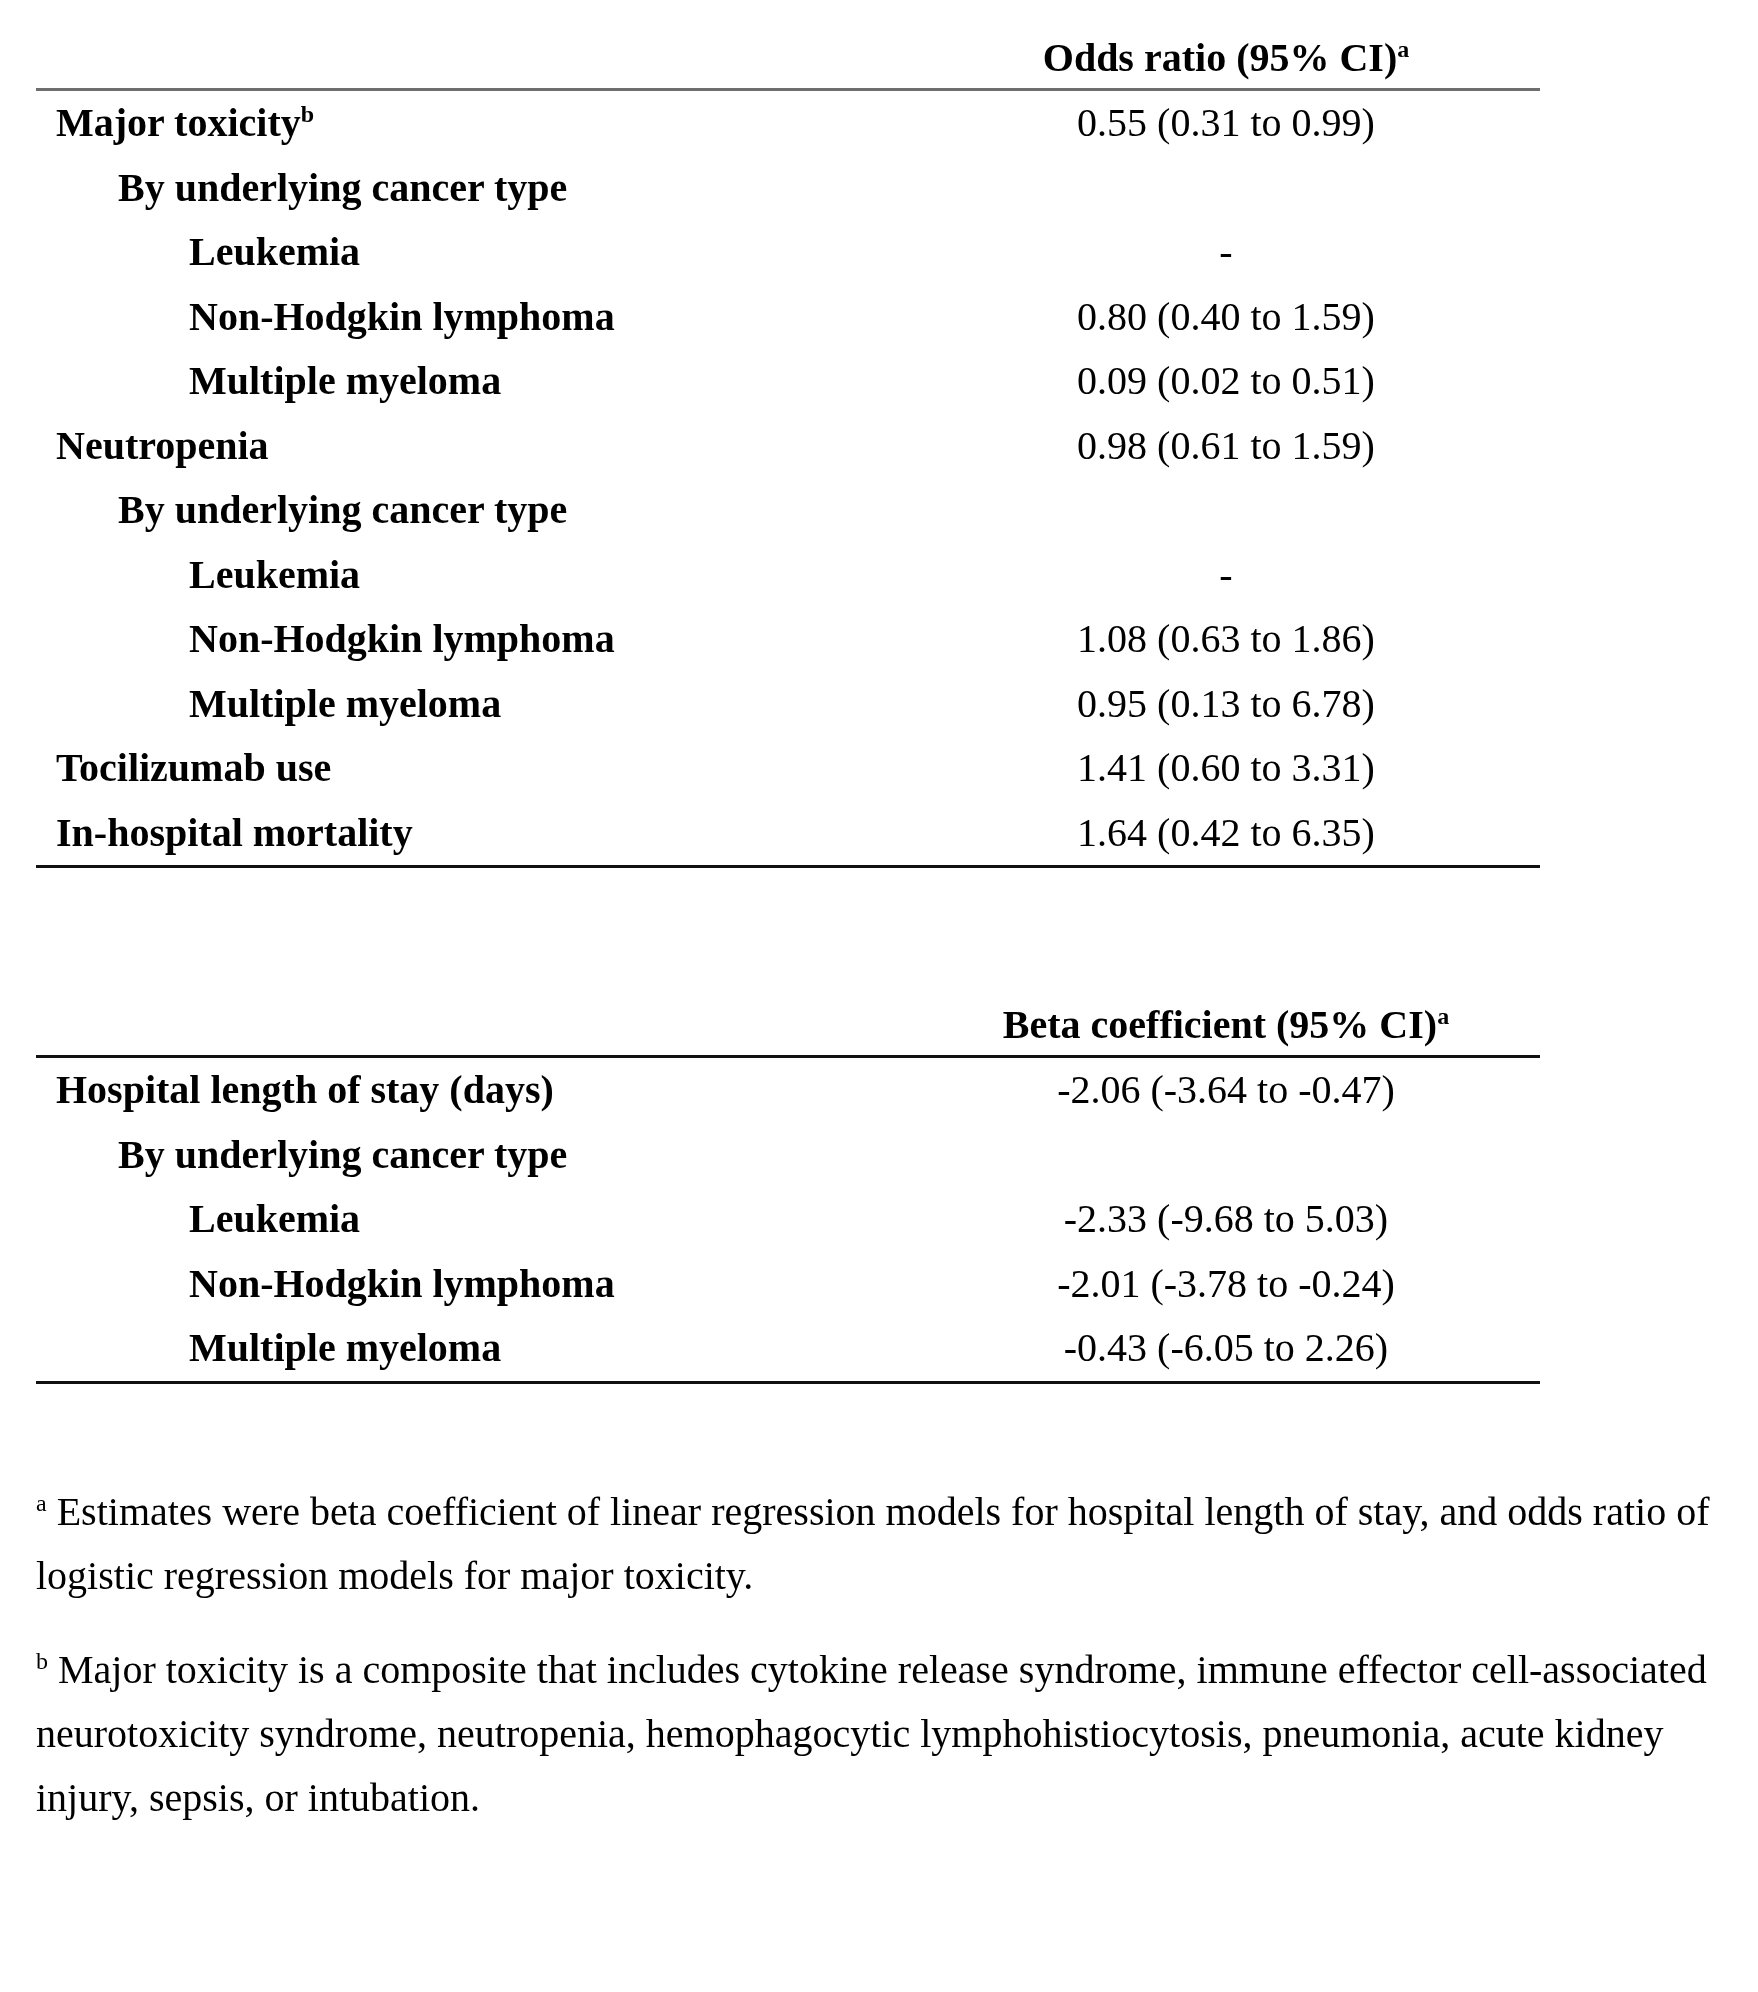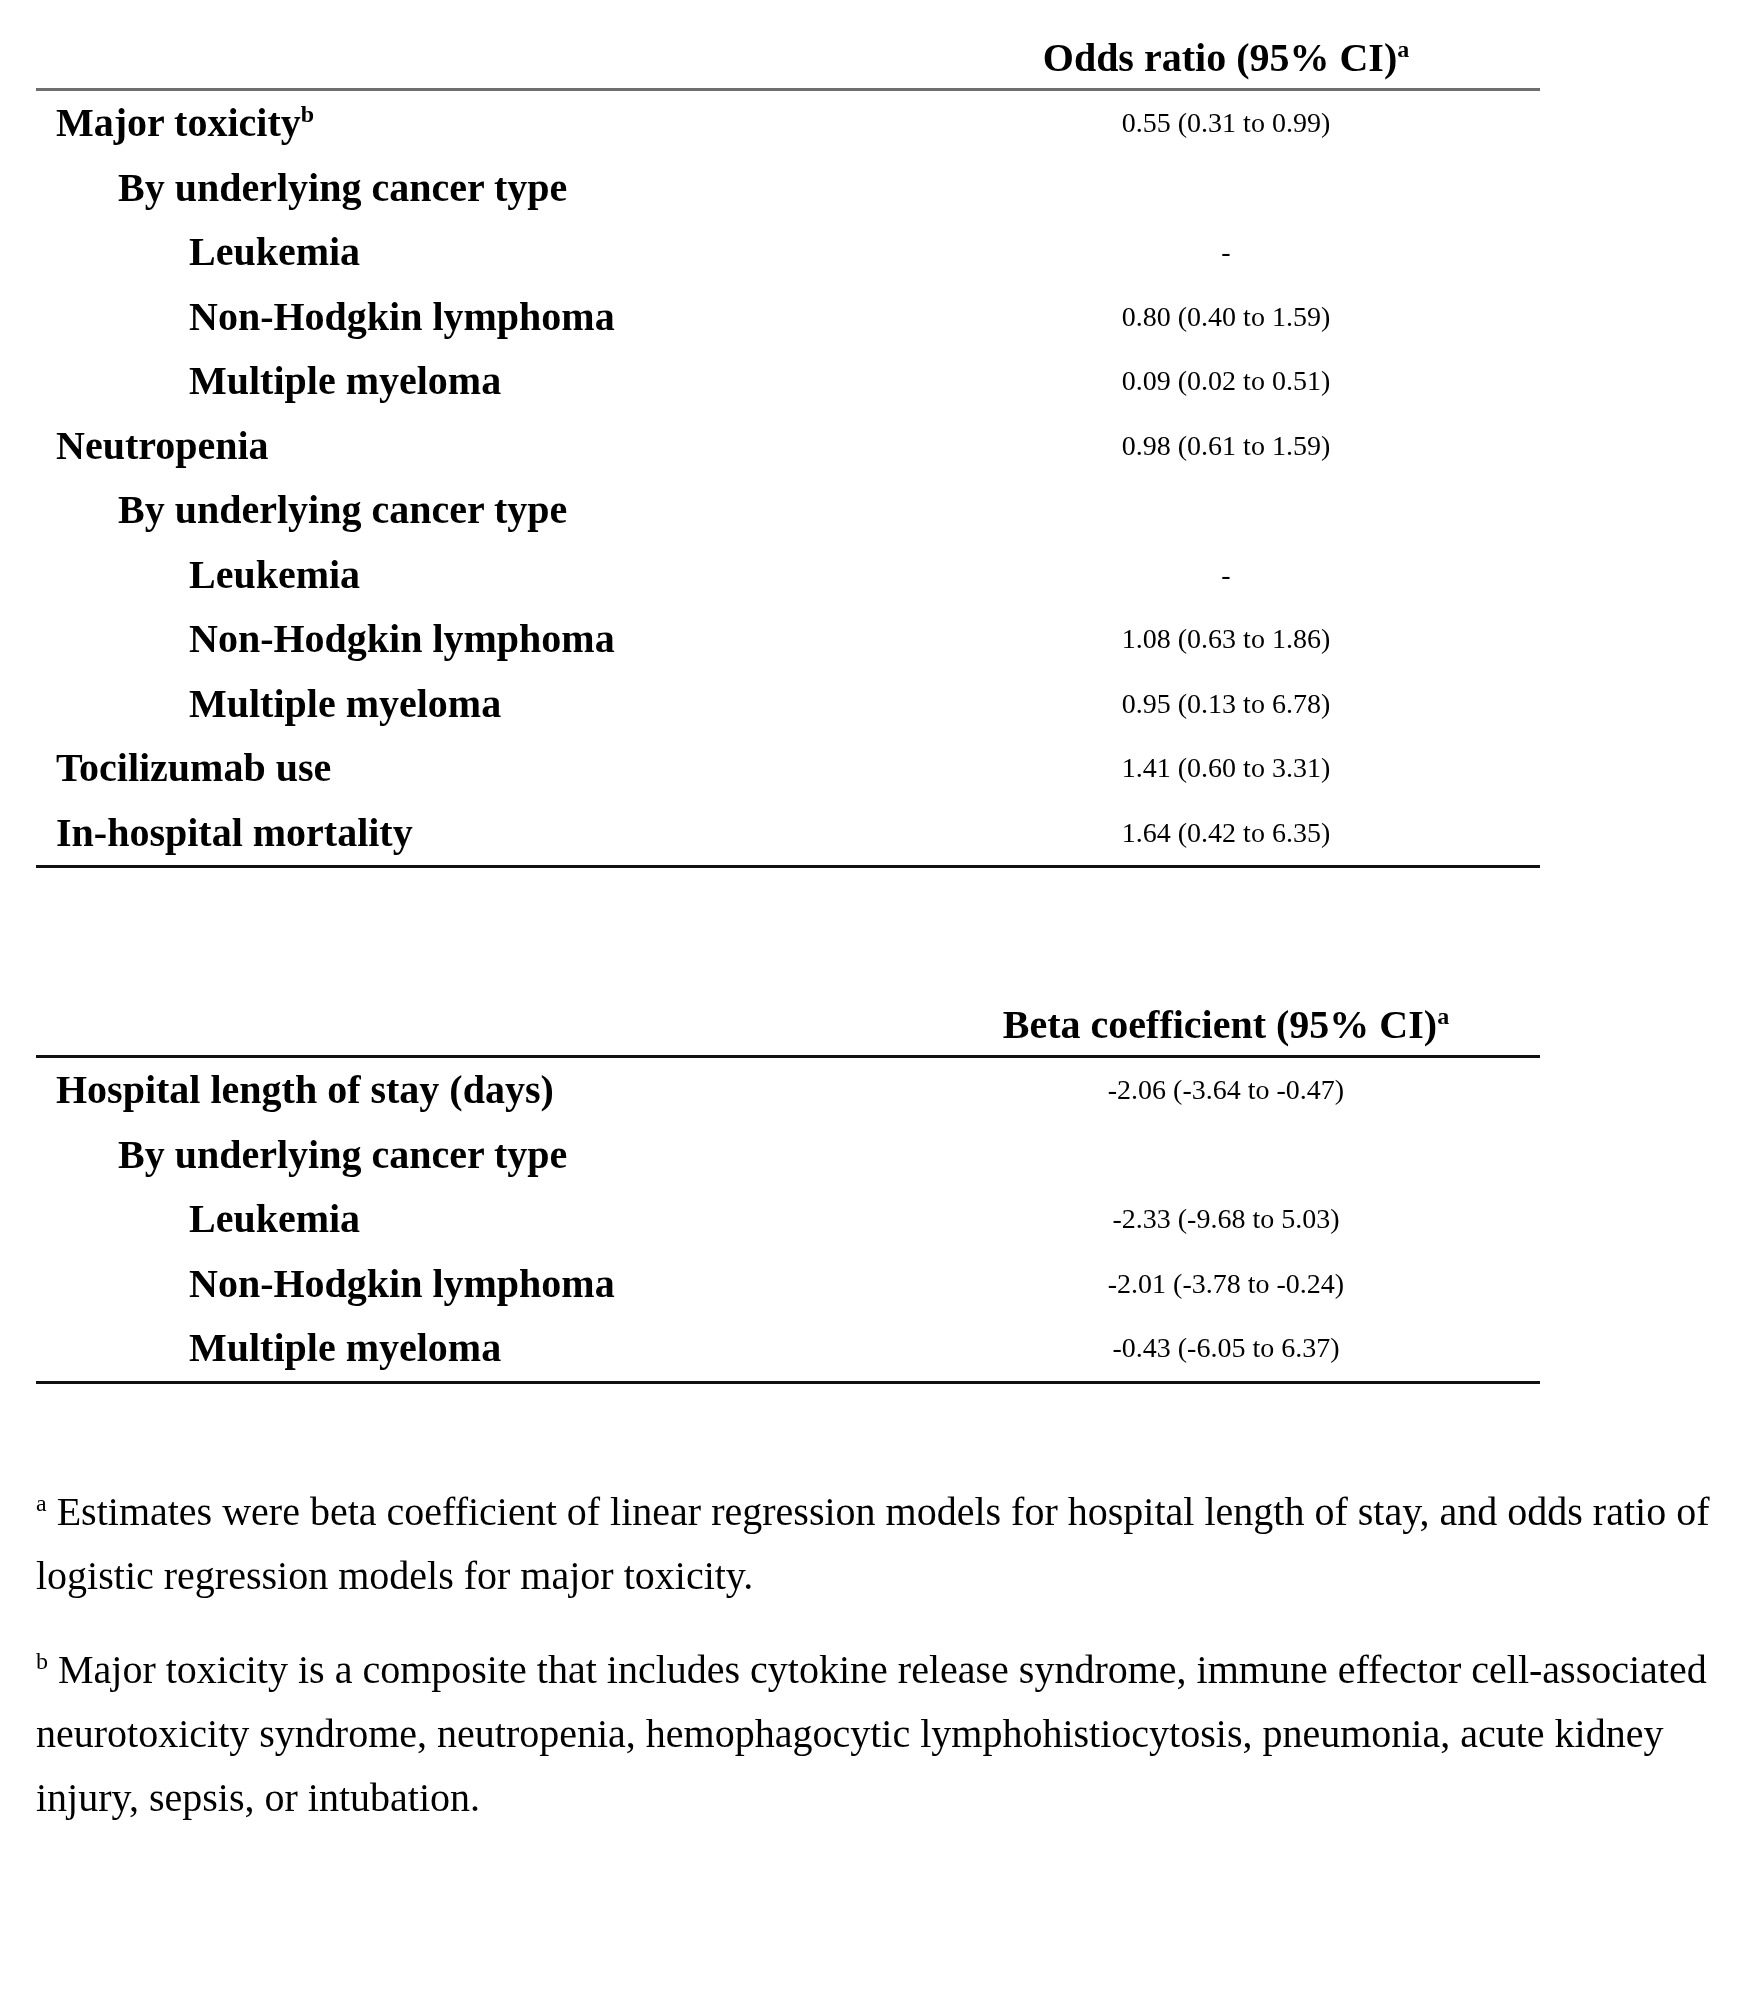--- a/index.html
+++ b/index.html
@@ -26,21 +26,21 @@
   }
   .row .lbl {
     position: absolute; top: 0; font-weight: bold; font-size: 40px;
     line-height: 64px; white-space: nowrap;
   }
   .row .lbl.l0 { left: 20px; }
   .row .lbl.l1 { left: 82px; }
   .row .lbl.l2 { left: 153px; }
   .row .val {
     position: absolute; left: 890px; width: 600px; text-align: center;
-    font-size: 28px; line-height: 64px; white-space: nowrap;
+    font-size: 40px; line-height: 64px; white-space: nowrap;
   }
   sup.fn { font-size: 24px; vertical-align: 14px; line-height: 0; }
   .notes {
     position: absolute; left: 36px; top: 1480px; width: 1700px;
     font-size: 40px; line-height: 64px;
   }
   .notes p { margin: 0 0 30px 0; }
   .notes sup.fn { font-size: 24px; vertical-align: 14px; }
 </style>
 </head>
@@ -121,21 +121,21 @@
       <div class="row">
         <span class="lbl l2"><span>Leukemia</span></span>
         <span class="val">-2.33 (-9.68 to 5.03)</span>
       </div>
       <div class="row">
         <span class="lbl l2"><span>Non-Hodgkin lymphoma</span></span>
         <span class="val">-2.01 (-3.78 to -0.24)</span>
       </div>
       <div class="row">
         <span class="lbl l2"><span>Multiple myeloma</span></span>
-        <span class="val">-0.43 (-6.05 to 6.37)</span>
+        <span class="val">-0.43 (-6.05 to 2.26)</span>
       </div>
     </div>
   <div class="rule black"></div>
 </div>
 
 <div class="notes">
   <p><sup class="fn">a</sup><span> Estimates were beta coefficient of linear regression models for hospital length of stay, and odds ratio of logistic regression models for major toxicity.</span></p>
   <p><sup class="fn">b</sup><span> Major toxicity is a composite that includes cytokine release syndrome, immune effector cell-associated neurotoxicity syndrome, neutropenia, hemophagocytic lymphohistiocytosis, pneumonia, acute kidney injury, sepsis, or intubation.</span></p>
 </div>
 

